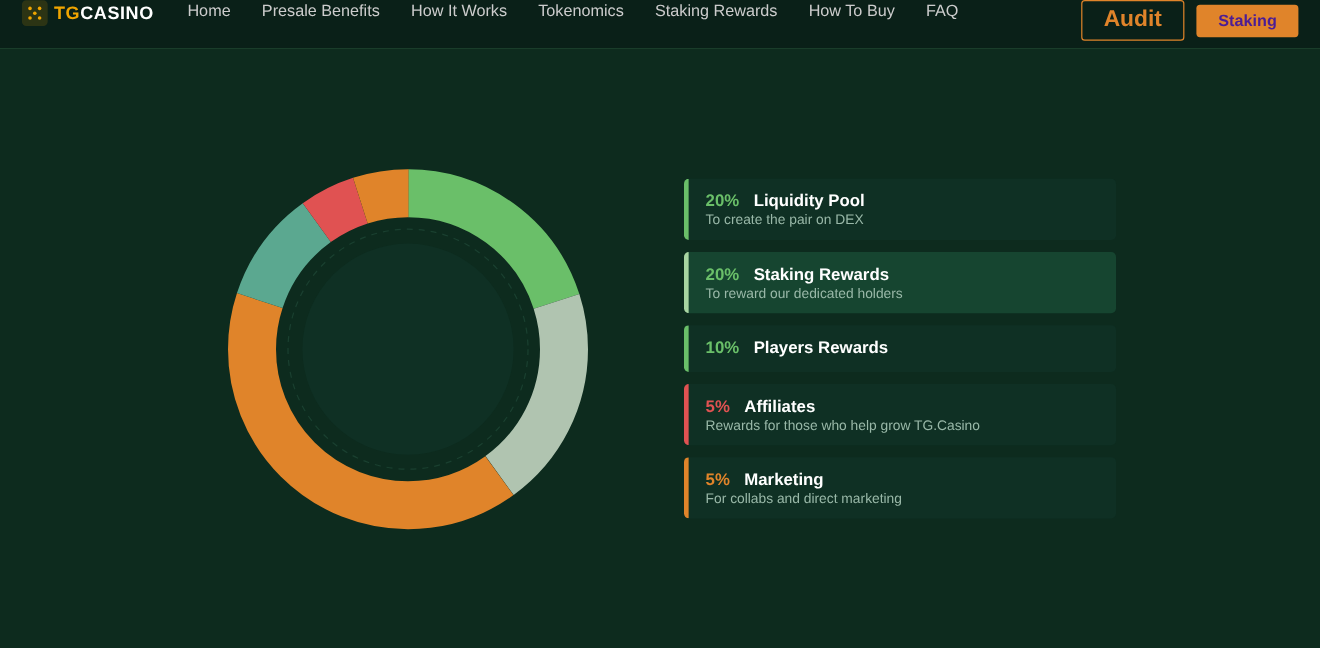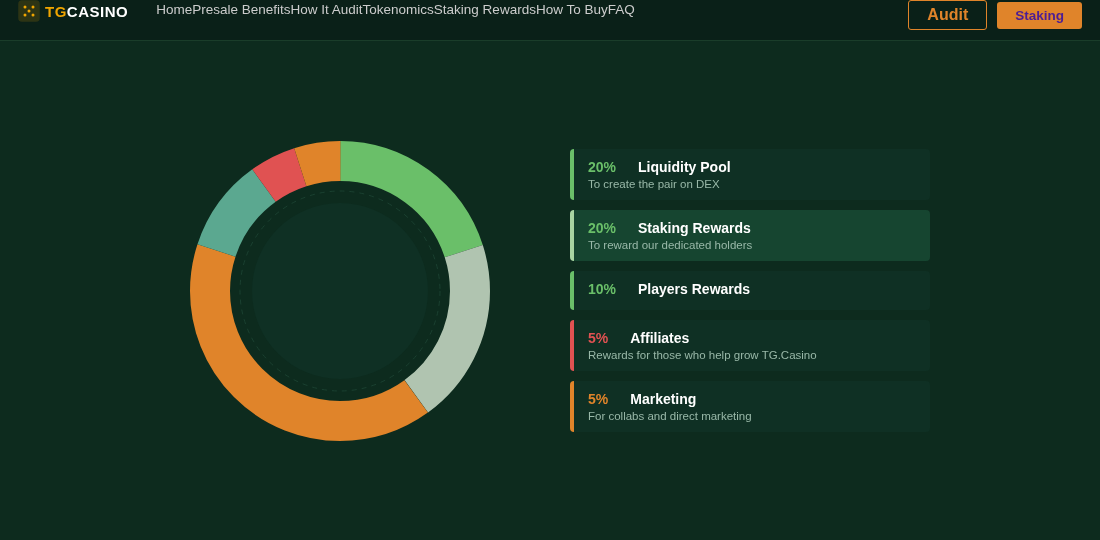--- a/index.html
+++ b/index.html
@@ -43,20 +43,21 @@
       letter-spacing: 0.5px;
     }
 
     .logo-tg {
       color: #f0a500;
     }
 
     nav ul {
       display: flex;
       list-style: none;
+      gap: 26px;
       flex: 1;
       align-items: center;
     }
 
     nav ul li a {
       color: #ccc;
       text-decoration: none;
       font-size: 13.5px;
       white-space: nowrap;
     }
@@ -65,21 +66,21 @@
       display: flex;
       gap: 10px;
       align-items: center;
     }
 
     .btn-audit {
       border: 1.5px solid #e0842a;
       background: transparent;
       color: #e0842a;
       padding: 5px 18px;
-      font-size: 16px;
+      font-size: 19px;
       font-weight: 600;
       cursor: pointer;
       border-radius: 3px;
     }
 
     .btn-staking {
       background: #e0842a;
       color: #4c1d95;
       border: none;
       padding: 6px 18px;
@@ -123,21 +124,21 @@
     .legend-card {
       background-color: #0f3024;
       border-radius: 4px;
       padding: 10px 14px;
       border-left: 4px solid transparent;
     }
 
     .legend-card-top {
       display: flex;
       align-items: baseline;
-      gap: 22px;
+      gap: 12px;
       margin-bottom: 3px;
     }
 
     .legend-pct {
       font-size: 14px;
       font-weight: 700;
     }
 
     .legend-title {
       font-size: 14px;
@@ -181,21 +182,21 @@
       <circle cx="11" cy="11" r="1.5" fill="#f0a500"></circle>
     </svg>
     <span class="logo-text">
       <span class="logo-tg">TG</span><span>CASINO</span>
     </span>
   </a>
 
   <ul>
     <li><a href="#">Home</a></li>
     <li><a href="#">Presale Benefits</a></li>
-    <li><a href="#">How It Audit</a></li>
+    <li><a href="#">How It Works</a></li>
     <li><a href="#">Tokenomics</a></li>
     <li><a href="#">Staking Rewards</a></li>
     <li><a href="#">How To Buy</a></li>
     <li><a href="#">FAQ</a></li>
   </ul>
 
   <div class="nav-buttons">
     <button class="btn-audit">Audit</button>
     <button class="btn-staking">Staking</button>
   </div>

